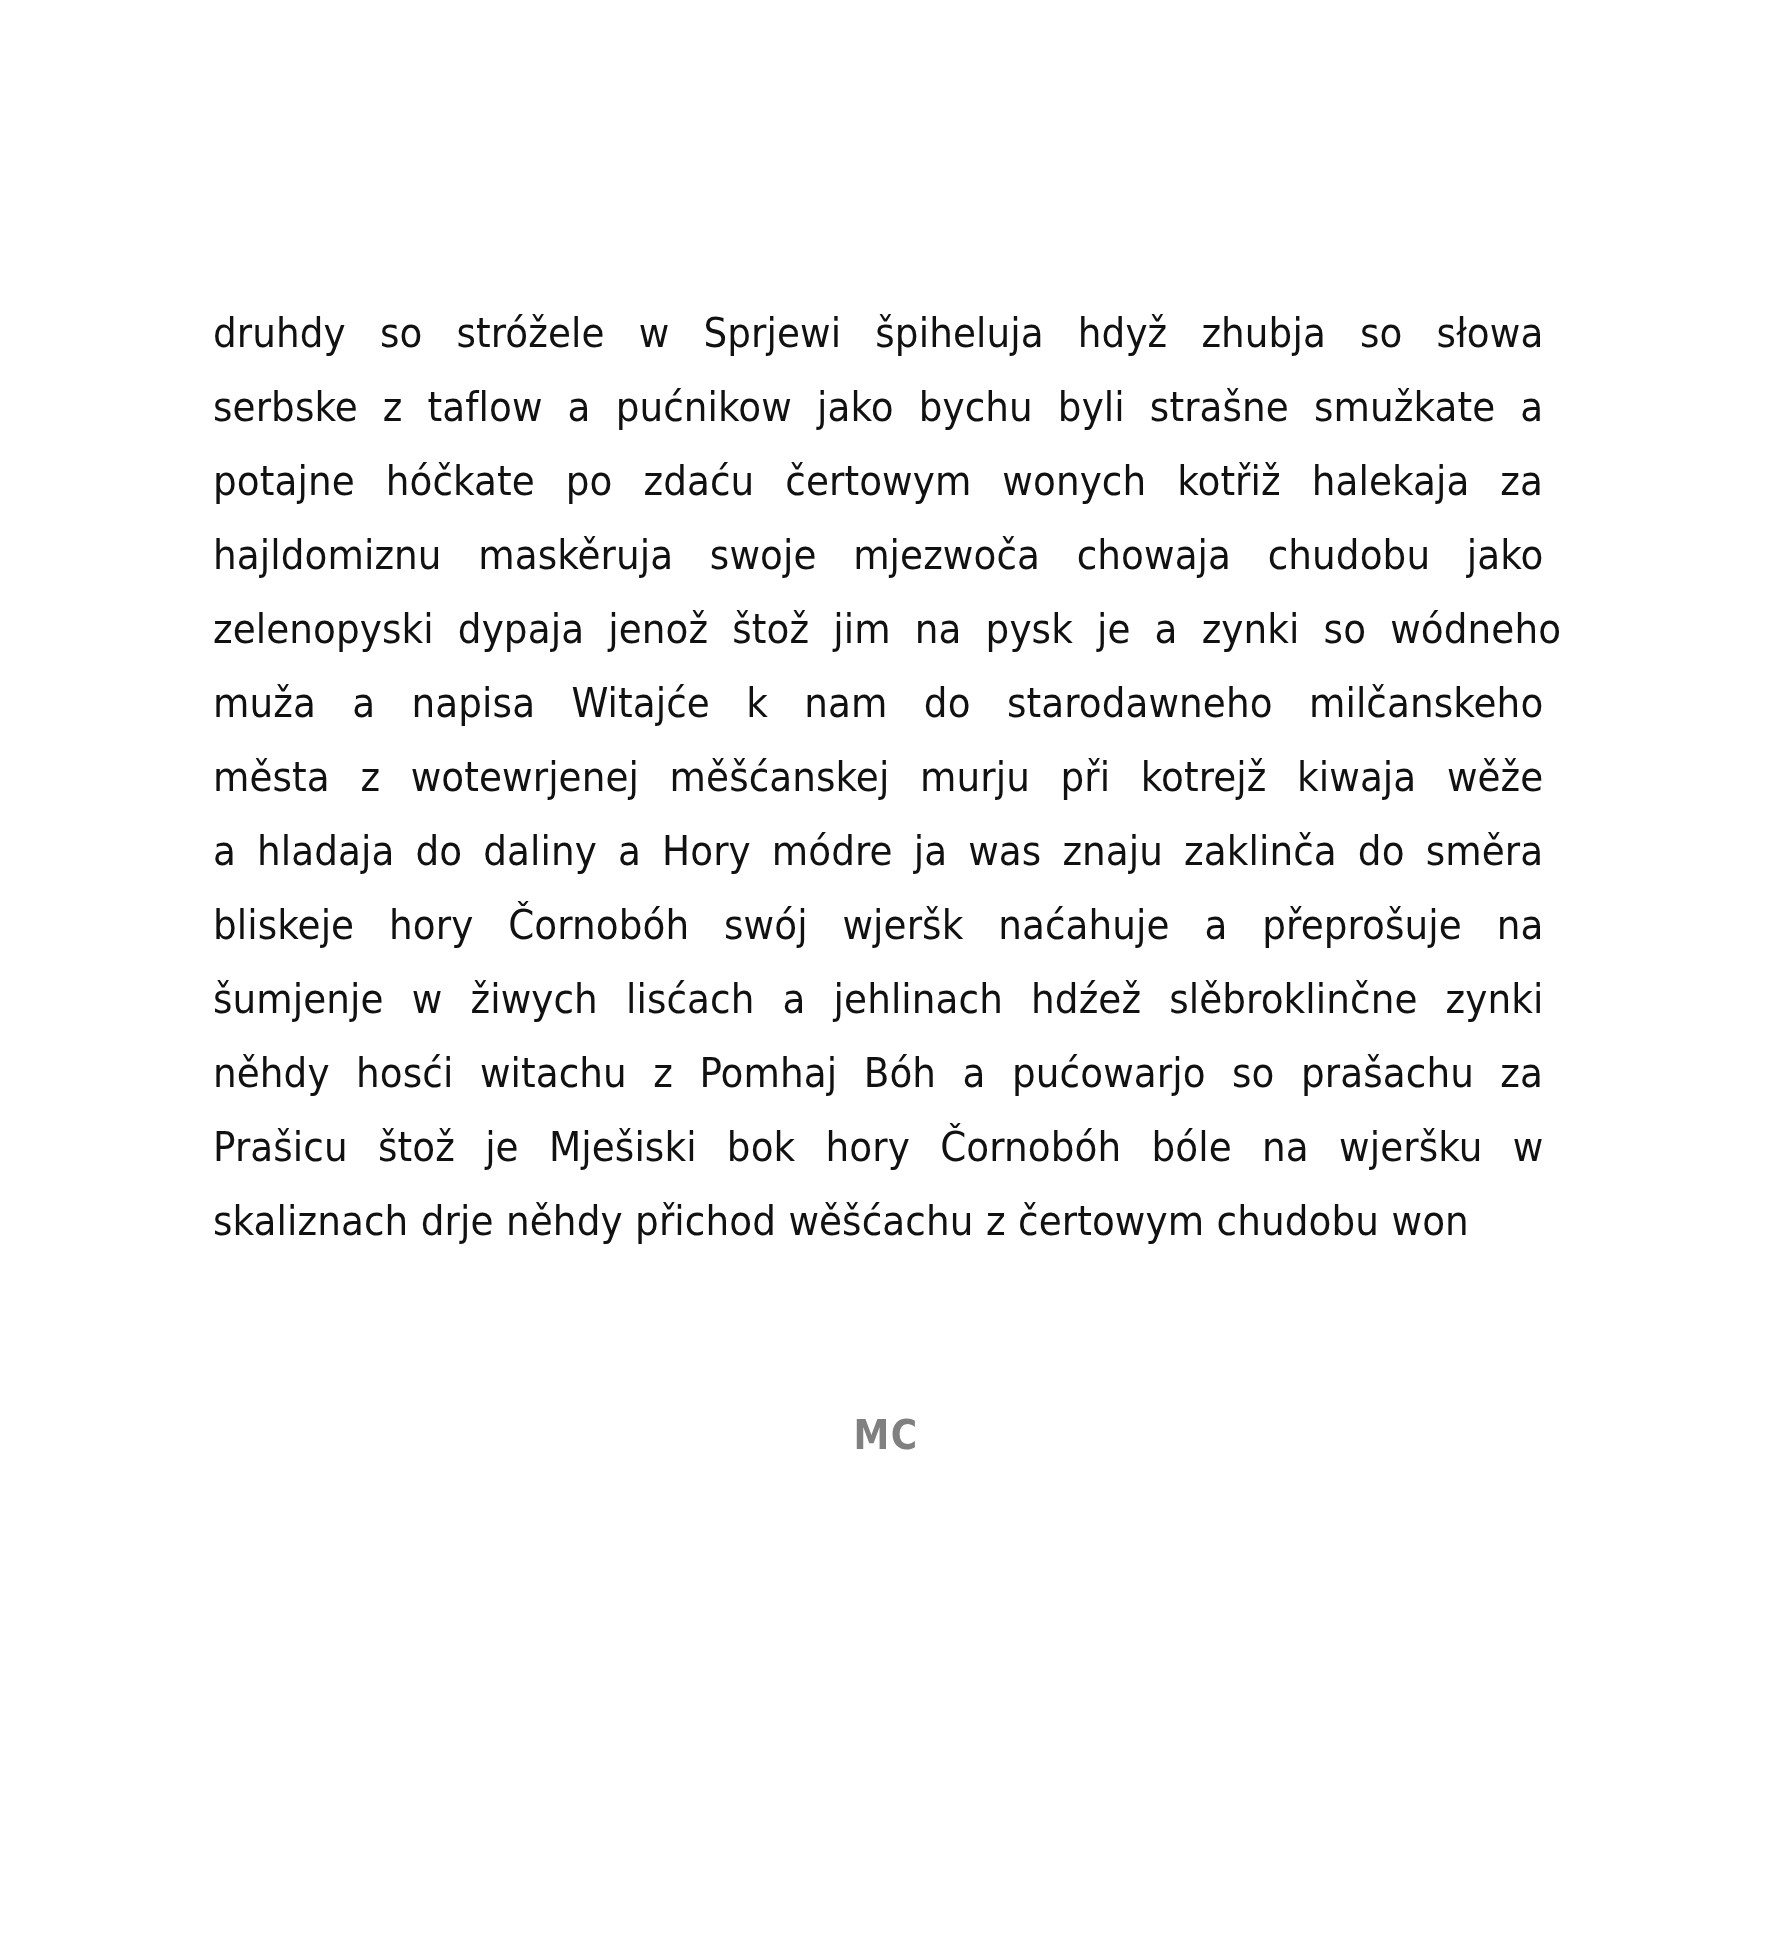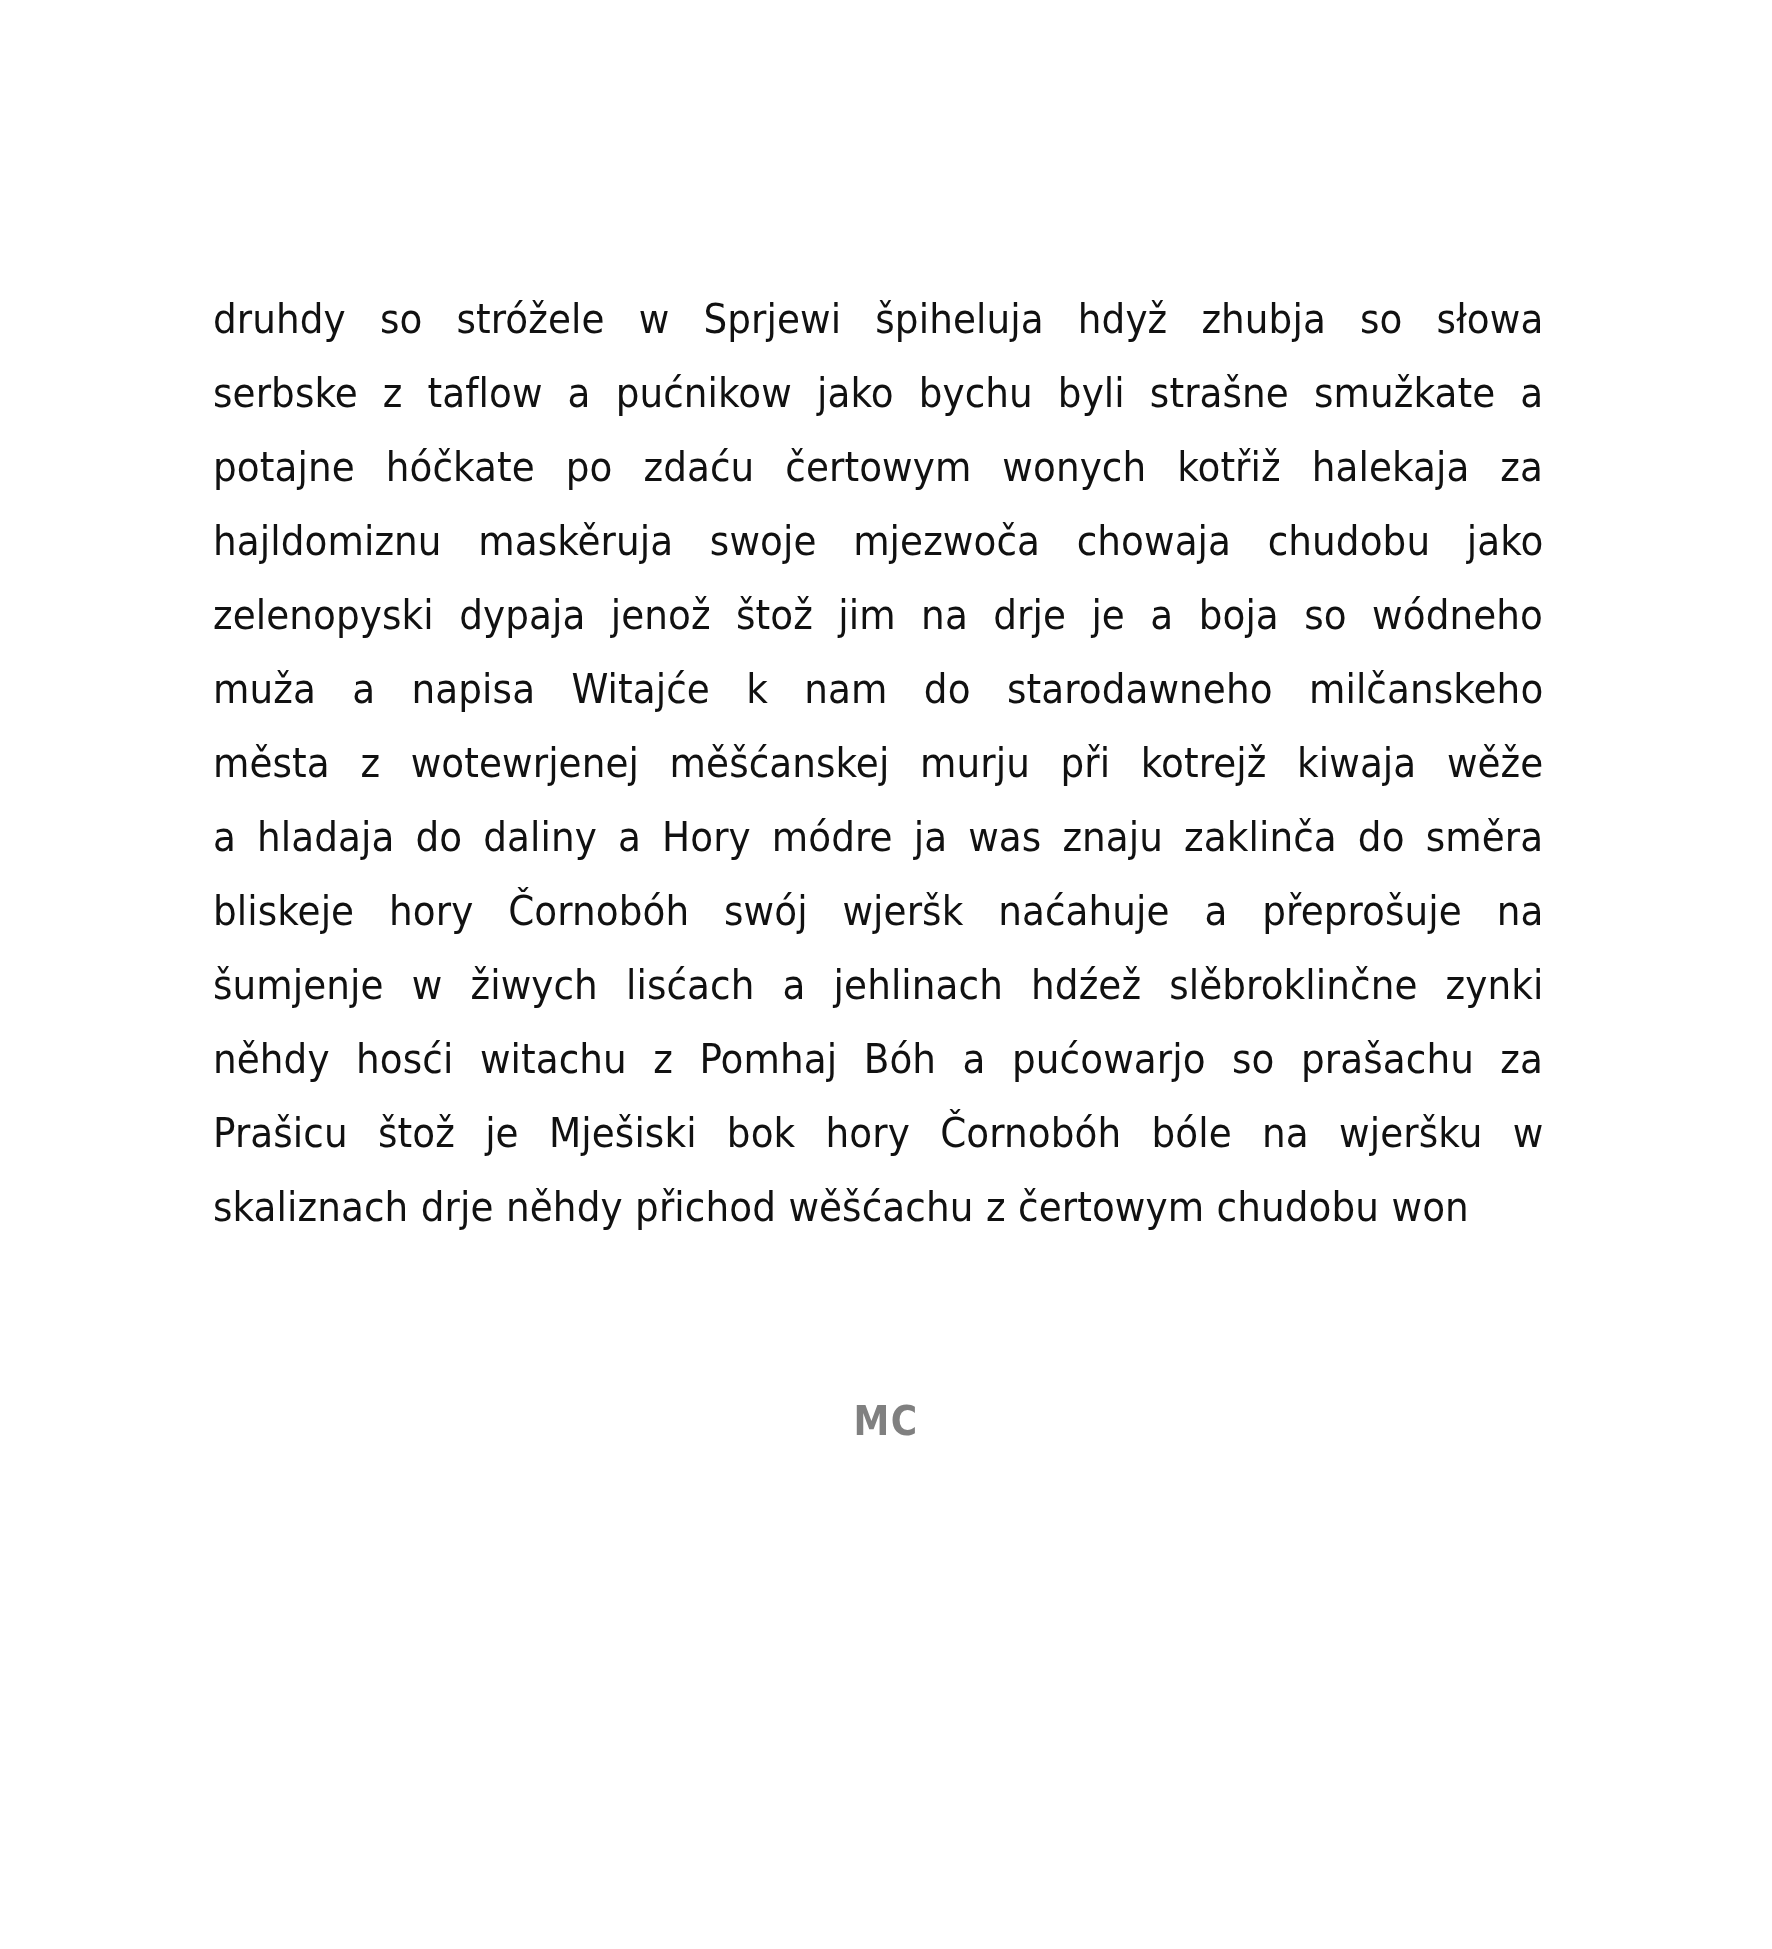--- a/index.html
+++ b/index.html
@@ -5,21 +5,21 @@
   html, body {
     margin: 0;
     padding: 0;
     background: #ffffff;
   }
   .page {
     position: relative;
     width: 1772px;
     height: 1443px;
     background: #ffffff;
-    margin: 0 auto;
+    margin: 14px auto;
     overflow: hidden;
     font-family: "DejaVu Sans", "Liberation Sans", sans-serif;
   }
 
   
   .body-block {
     position: absolute;
     left: 213px;
     top: 282px;
     width: 1330px;
@@ -83,21 +83,21 @@
 <body>
 
 <div class="page">
 
   <div class="body-block">
     <div class="body-text">
       <span class="line" style="display: block; white-space: nowrap; word-spacing: 22.1667px;">druhdy so stróžele w Sprjewi špiheluja hdyž zhubja so słowa</span>
       <span class="line" style="display: block; white-space: nowrap; word-spacing: 13.1px;">serbske z taflow a pućnikow jako bychu byli strašne smužkate a</span>
       <span class="line" style="display: block; white-space: nowrap; word-spacing: 18.25px;">potajne hóčkate po zdaću čertowym wonych kotřiž halekaja za</span>
       <span class="line" style="display: block; white-space: nowrap; word-spacing: 24.6667px;">hajldomiznu maskěruja swoje mjezwoča chowaja chudobu jako</span>
-      <span class="line" style="display: block; white-space: nowrap; word-spacing: 12.1364px;">zelenopyski dypaja jenož štož jim na drje je a boja so wódneho</span>
+      <span class="line" style="display: block; white-space: nowrap; word-spacing: 12.1364px;">zelenopyski dypaja jenož štož jim na pysk je a zynki so wódneho</span>
       <span class="line" style="display: block; white-space: nowrap; word-spacing: 24.375px;">muža a napisa Witajće k nam do starodawneho milčanskeho</span>
       <span class="line" style="display: block; white-space: nowrap; word-spacing: 18.625px;">města z wotewrjenej měšćanskej murju při kotrejž kiwaja wěže</span>
       <span class="line" style="display: block; white-space: nowrap; word-spacing: 9.08333px;">a hladaja do daliny a Hory módre ja was znaju zaklinča do směra</span>
       <span class="line" style="display: block; white-space: nowrap; word-spacing: 22.875px;">bliskeje hory Čornobóh swój wjeršk naćahuje a přeprošuje na</span>
       <span class="line" style="display: block; white-space: nowrap; word-spacing: 16.125px;">šumjenje w žiwych lisćach a jehlinach hdźež slěbroklinčne zynki</span>
       <span class="line" style="display: block; white-space: nowrap; word-spacing: 14.5px;">něhdy hosći witachu z Pomhaj Bóh a pućowarjo so prašachu za</span>
       <span class="line" style="display: block; white-space: nowrap; word-spacing: 18.3px;">Prašicu štož je Mješiski bok hory Čornobóh bóle na wjeršku w</span>
       <span class="line last" style="display: block; white-space: nowrap;">skaliznach drje něhdy přichod wěšćachu z čertowym chudobu won</span>
     </div>
   </div>

